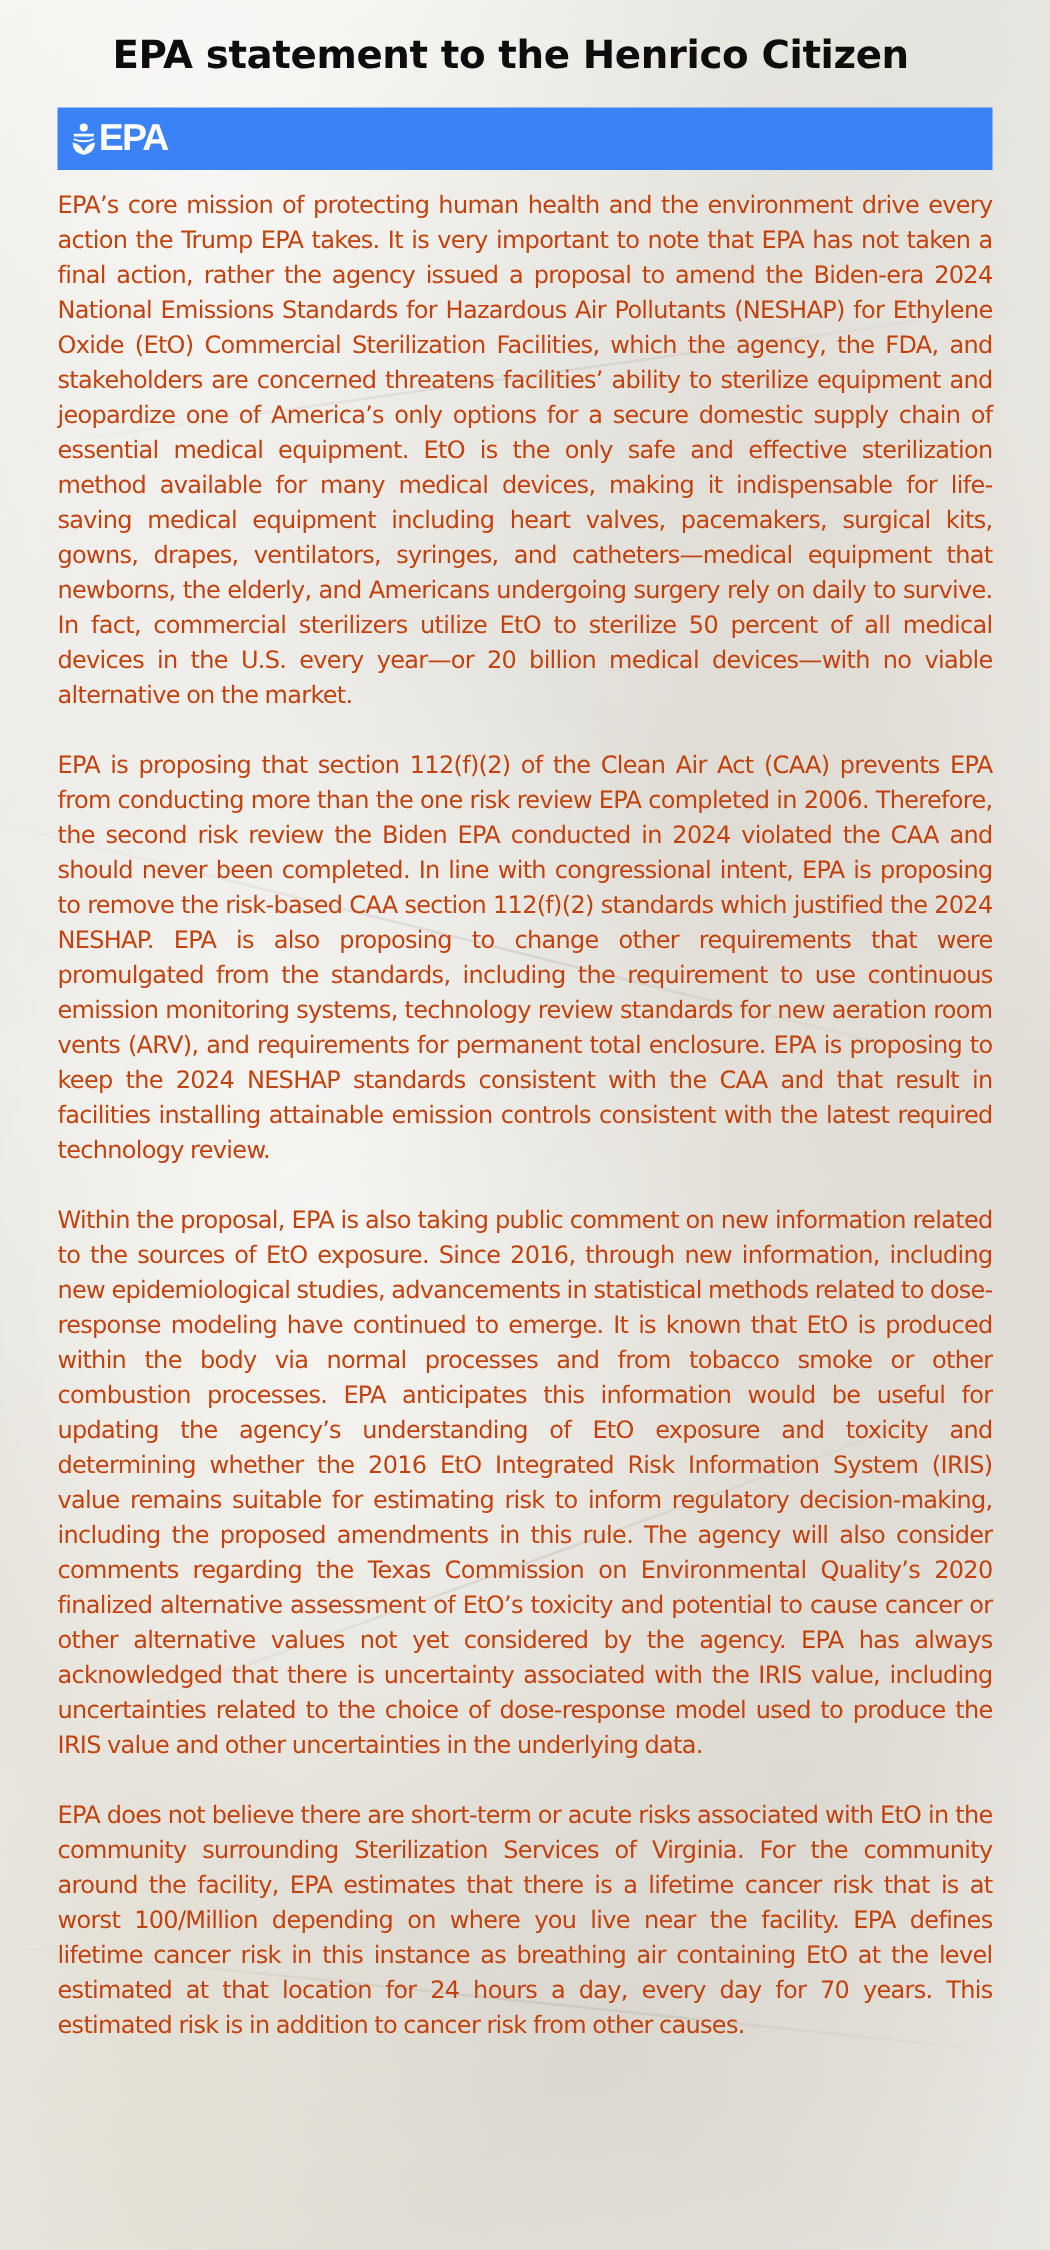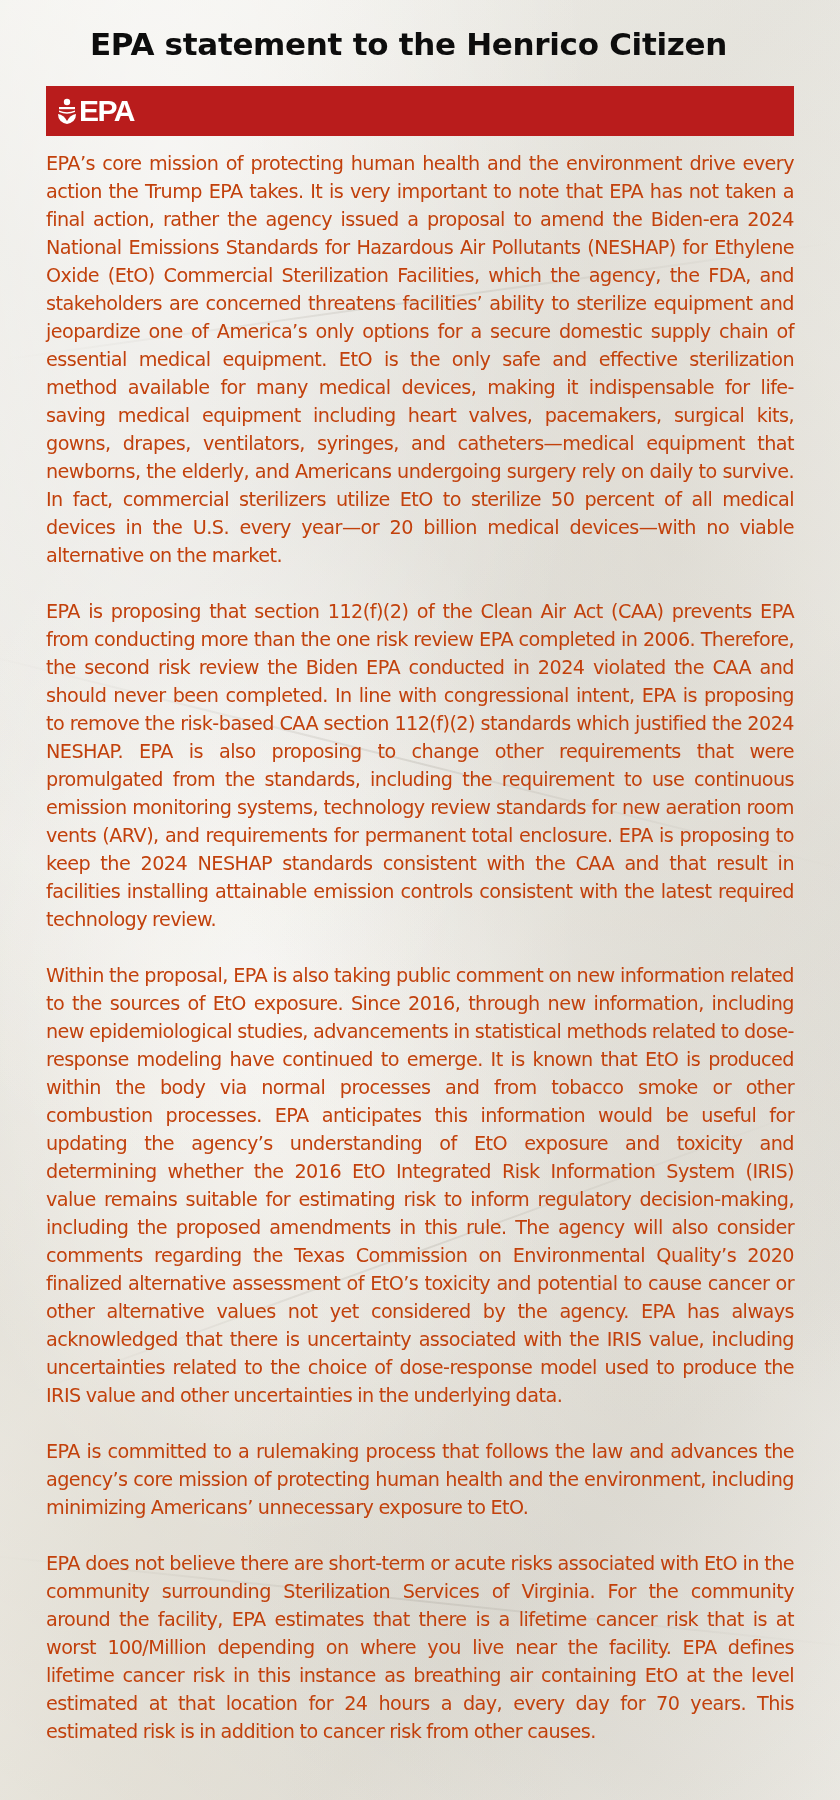--- a/index.html
+++ b/index.html
@@ -41,21 +41,21 @@
       letter-spacing: -0.3px;
       color: #0d0d0d;
       margin: 0;
     }
     .banner {
       position: absolute;
       top: 86px;
       left: 46px;
       width: 748px;
       height: 50px;
-      background: #b91c1c;
+      background: #3b82f6;
       display: flex;
       align-items: center;
       box-sizing: border-box;
       padding-left: 10px;
       text-align: right;
     }
     .logo {
       display: flex;
       align-items: center;
       color: #ffffff;
@@ -110,15 +110,14 @@
       <path d="M11 27 Q20 25 20 17 Q14 18 11 24 Z" fill="#ffffff"></path>
     </svg>
     <span class="logo-text">EPA</span>
   </div>
 </div>
 
 <div class="content">
   <p class="para">EPA’s core mission of protecting human health and the environment drive every action the Trump EPA takes. It is very important to note that EPA has not taken a final action, rather the agency issued a proposal to amend the Biden-era 2024 National Emissions Standards for Hazardous Air Pollutants (NESHAP) for Ethylene Oxide (EtO) Commercial Sterilization Facilities, which the agency, the FDA, and stakeholders are concerned threatens facilities’ ability to sterilize equipment and jeopardize one of America’s only options for a secure domestic supply chain of essential medical equipment. EtO is the only safe and effective sterilization method available for many medical devices, making it indispensable for life-saving medical equipment including heart valves, pacemakers, surgical kits, gowns, drapes, ventilators, syringes, and catheters—medical equipment that newborns, the elderly, and Americans undergoing surgery rely on daily to survive. In fact, commercial sterilizers utilize EtO to sterilize 50 percent of all medical devices in the U.S. every year—or 20 billion medical devices—with no viable alternative on the market.</p>
   <p class="para">EPA is proposing that section 112(f)(2) of the Clean Air Act (CAA) prevents EPA from conducting more than the one risk review EPA completed in 2006. Therefore, the second risk review the Biden EPA conducted in 2024 violated the CAA and should never been completed. In line with congressional intent, EPA is proposing to remove the risk-based CAA section 112(f)(2) standards which justified the 2024 NESHAP. EPA is also proposing to change other requirements that were promulgated from the standards, including the requirement to use continuous emission monitoring systems, technology review standards for new aeration room vents (ARV), and requirements for permanent total enclosure. EPA is proposing to keep the 2024 NESHAP standards consistent with the CAA and that result in facilities installing attainable emission controls consistent with the latest required technology review.</p>
   <p class="para">Within the proposal, EPA is also taking public comment on new information related to the sources of EtO exposure. Since 2016, through new information, including new epidemiological studies, advancements in statistical methods related to dose-response modeling have continued to emerge. It is known that EtO is produced within the body via normal processes and from tobacco smoke or other combustion processes. EPA anticipates this information would be useful for updating the agency’s understanding of EtO exposure and toxicity and determining whether the 2016 EtO Integrated Risk Information System (IRIS) value remains suitable for estimating risk to inform regulatory decision-making, including the proposed amendments in this rule. The agency will also consider comments regarding the Texas Commission on Environmental Quality’s 2020 finalized alternative assessment of EtO’s toxicity and potential to cause cancer or other alternative values not yet considered by the agency. EPA has always acknowledged that there is uncertainty associated with the IRIS value, including uncertainties related to the choice of dose-response model used to produce the IRIS value and other uncertainties in the underlying data.</p>
-  <p class="para">EPA is committed to a rulemaking process that follows the law and advances the agency’s core mission of protecting human health and the environment, including minimizing Americans’ unnecessary exposure to EtO.</p>
   <p class="para">EPA does not believe there are short-term or acute risks associated with EtO in the community surrounding Sterilization Services of Virginia. For the community around the facility, EPA estimates that there is a lifetime cancer risk that is at worst 100/Million depending on where you live near the facility. EPA defines lifetime cancer risk in this instance as breathing air containing EtO at the level estimated at that location for 24 hours a day, every day for 70 years. This estimated risk is in addition to cancer risk from other causes.</p>
 </div>
 
 </body></html>

